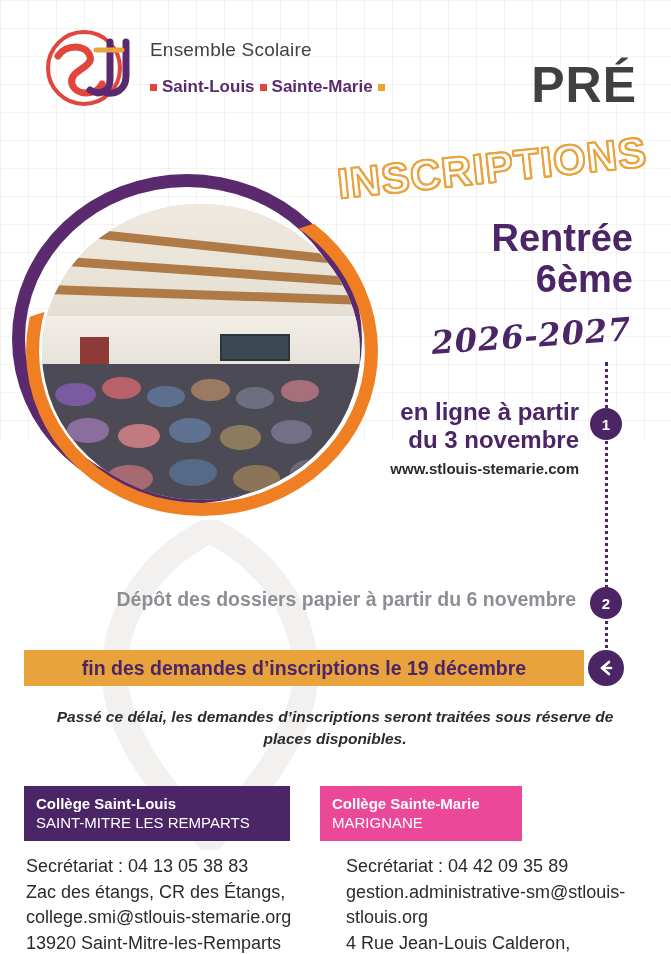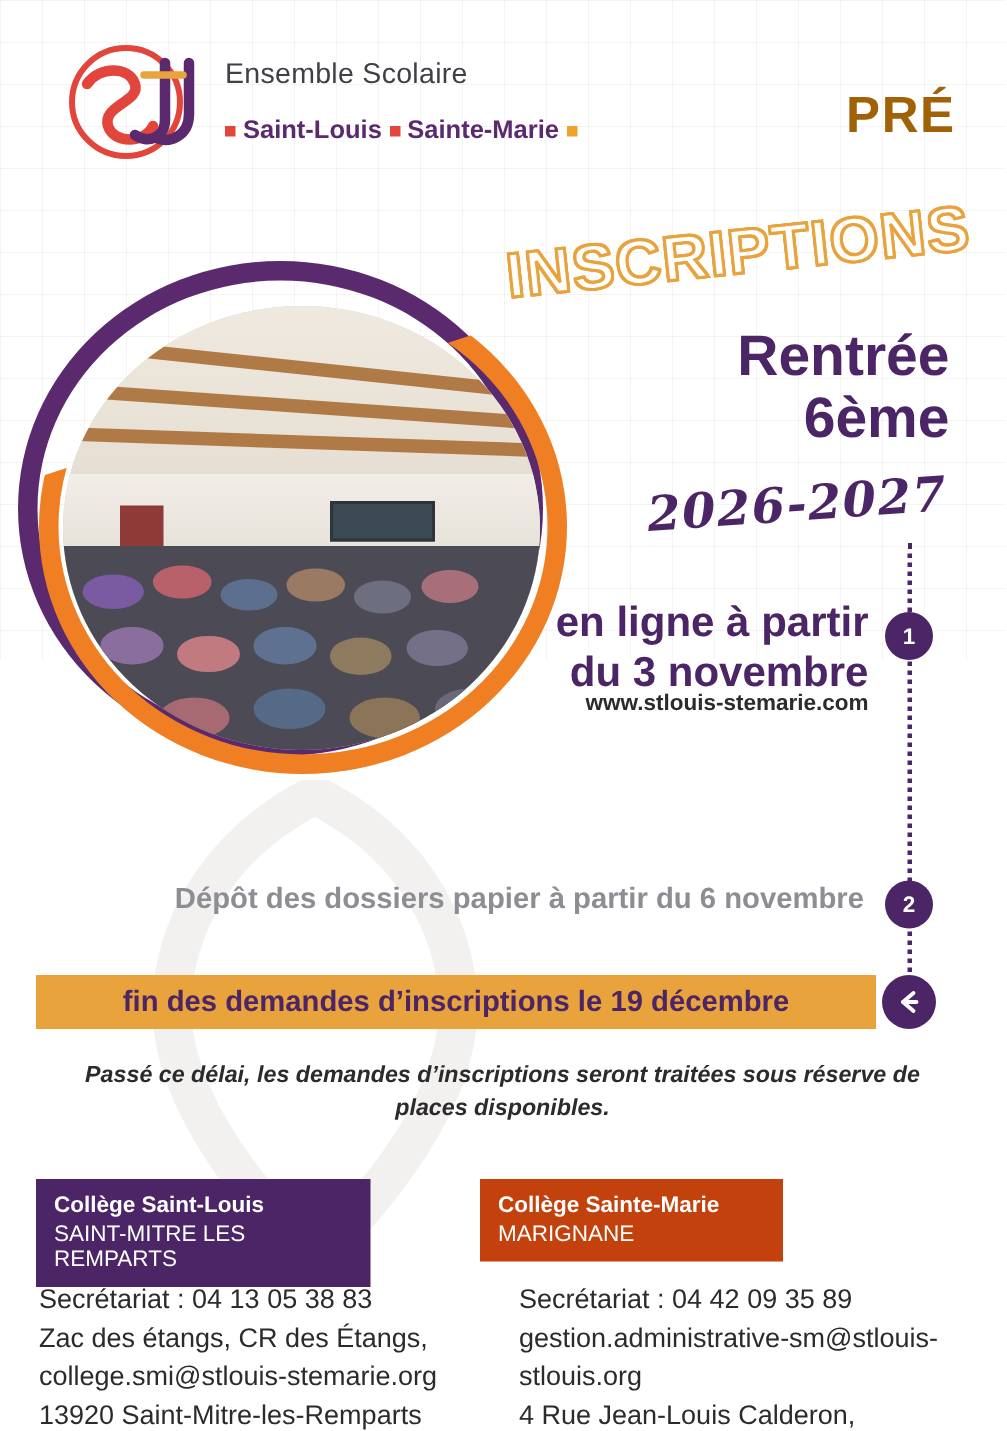--- a/index.html
+++ b/index.html
@@ -50,22 +50,22 @@
     display: flex; align-items: center; gap: 5px;
   }
   .sq { display: inline-block; width: 7px; height: 7px; }
   .sq.red { background: #e2453c; }
   .sq.orange { background: #f0a32b; }
 
   
   .pre-title {
     position: absolute;
     right: 34px; top: 60px;
-    font-size: 34px; font-weight: bold;
-    color: #a16207;
+    font-size: 50px; font-weight: bold;
+    color: #404040;
     letter-spacing: 1px;
     line-height: 1;
   }
   .inscriptions-title {
     position: absolute;
     right: 24px; top: 128px;
     font-size: 42px; font-weight: bold;
     color: #ffffff;
     -webkit-text-stroke: 2px #e8a33d;
     letter-spacing: 1px;
@@ -176,21 +176,21 @@
     display: flex; align-items: center; justify-content: center;
   }
   .arrow-circle svg { display: block; }
 
   
   .enligne {
     position: absolute;
     right: 92px; top: 398px;
     width: 300px;
     text-align: right;
-    font-size: 28px; font-weight: bold;
+    font-size: 24px; font-weight: bold;
     color: #4b2566;
     line-height: 1.18;
   }
   .website {
     position: absolute;
     right: 92px; top: 460px;
     width: 320px;
     text-align: right;
     font-size: 15px; font-weight: bold;
     color: #2b2b2b;
@@ -221,28 +221,28 @@
     font-size: 15.5px; font-style: italic; font-weight: bold;
     color: #2b2b2b;
     line-height: 1.45;
   }
 
   
   .school {
     position: absolute;
     top: 786px;
   }
-  .school.left { left: 24px; width: 223px; }
+  .school.left { left: 24px; width: 266px; }
   .school.right { left: 320px; width: 202px; }
   .school-header {
     padding: 9px 12px 10px 12px;
     color: #ffffff;
   }
   .school.left .school-header { background: #4b2566; }
-  .school.right .school-header { background: #c2410c; }
+  .school.right .school-header { background: #ec4899; }
   .school-name { font-size: 15px; font-weight: bold; }
   .school-city { font-size: 15px; margin-top: 2px; }
   .school-contact {
     position: absolute;
     top: 854px;
     font-size: 18px;
     color: #2b2b2b;
     line-height: 1.42;
   }
   .school-contact.left { left: 26px; width: 280px; }

